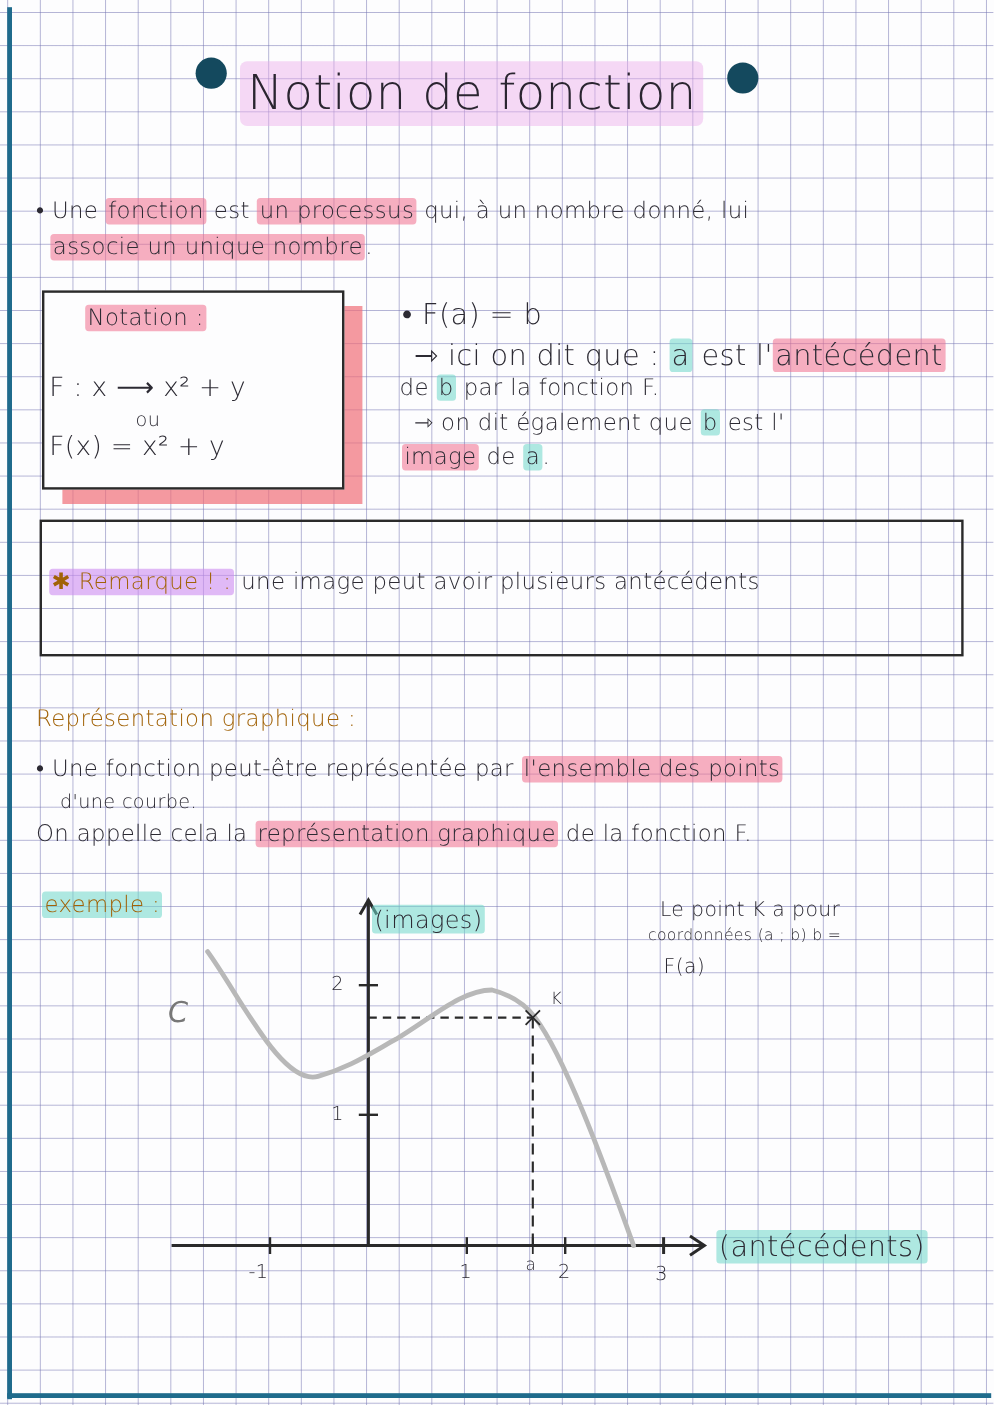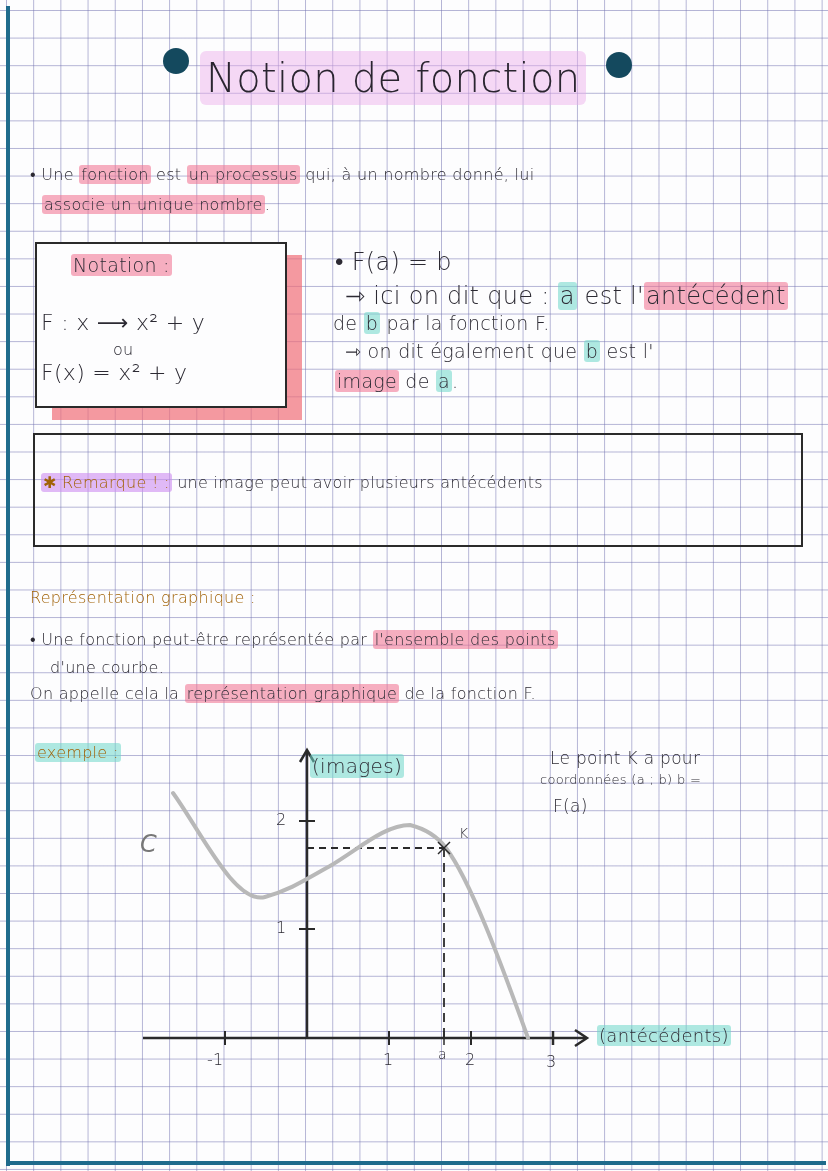--- a/index.html
+++ b/index.html
@@ -13,21 +13,21 @@
   .margin-left{position:absolute;left:6px;top:6px;width:4px;height:1160px;background:#1f6b8c;}
   .margin-bottom{position:absolute;left:6px;bottom:6px;width:820px;height:4px;background:#1f6b8c;}
   .abs{position:absolute;}
   .hand{font-family:"DejaVu Sans",sans-serif;font-weight:300;color:#2c2a33;letter-spacing:0.3px;}
   .hl-pink{background:rgba(240,110,140,0.55);border-radius:3px;padding:0 2px;}
   .hl-teal{background:rgba(110,215,200,0.55);border-radius:3px;padding:0 2px;}
   .hl-violet{background:rgba(205,140,240,0.6);border-radius:3px;padding:0 2px;}
   .hl-title{background:rgba(235,170,235,0.45);border-radius:6px;padding:4px 6px;}
   .dot{width:26px;height:26px;border-radius:50%;background:#14495e;}
   .title{left:200px;top:55px;font-size:40px;color:#2a2530;}
-  .line{font-size:16px;white-space:nowrap;}
+  .line{font-size:19px;white-space:nowrap;}
   .box{border:2.5px solid #2a2a2a;}
   .shadow{background:rgba(240,110,120,0.7);}
   .blue{color:#a16207;}
   .chart svg{overflow:visible;}
 </style>
 </head>
 <body>
 
 <div class="grid"></div>
 <div class="margin-left"></div>
@@ -116,21 +116,21 @@
     <path d="M173,793 C200,830 235,905 265,897 C290,890 305,880 330,866 C360,848 385,825 410,825 C430,830 440,840 446,848 C470,880 500,960 528,1038" fill="none" stroke="#b8b8b8" stroke-width="4" stroke-linecap="round"></path>
 
     <line x1="438" y1="842" x2="450" y2="854" stroke="#2a2a2a" stroke-width="1.5"></line>
     <line x1="450" y1="842" x2="438" y2="854" stroke="#2a2a2a" stroke-width="1.5"></line>
   </svg>
 </div>
 
 <div class="abs hand" style="left:310px;top:734px;font-size:20px;margin-top:20px;">
   <span class="hl-teal">(images)</span>
 </div>
-<div class="abs hand" style="left:597px;top:1025px;font-size:18px;">
+<div class="abs hand" style="left:597px;top:1025px;font-size:24px;">
   <span class="hl-teal">(antécédents)</span>
 </div>
 <div class="abs hand" style="left:140px;top:830px;font-size:24px;color:#777;font-style:italic;">C</div>
 <div class="abs hand" style="left:459px;top:825px;font-size:14px;">K</div>
 <div class="abs hand" style="left:207px;top:1050px;font-size:16px;">-1</div>
 <div class="abs hand" style="left:383px;top:1050px;font-size:16px;">1</div>
 <div class="abs hand" style="left:438px;top:1046px;font-size:14px;">a</div>
 <div class="abs hand" style="left:465px;top:1050px;font-size:16px;">2</div>
 <div class="abs hand" style="left:546px;top:1052px;font-size:16px;">3</div>
 <div class="abs hand" style="left:276px;top:918px;font-size:16px;">1</div>

